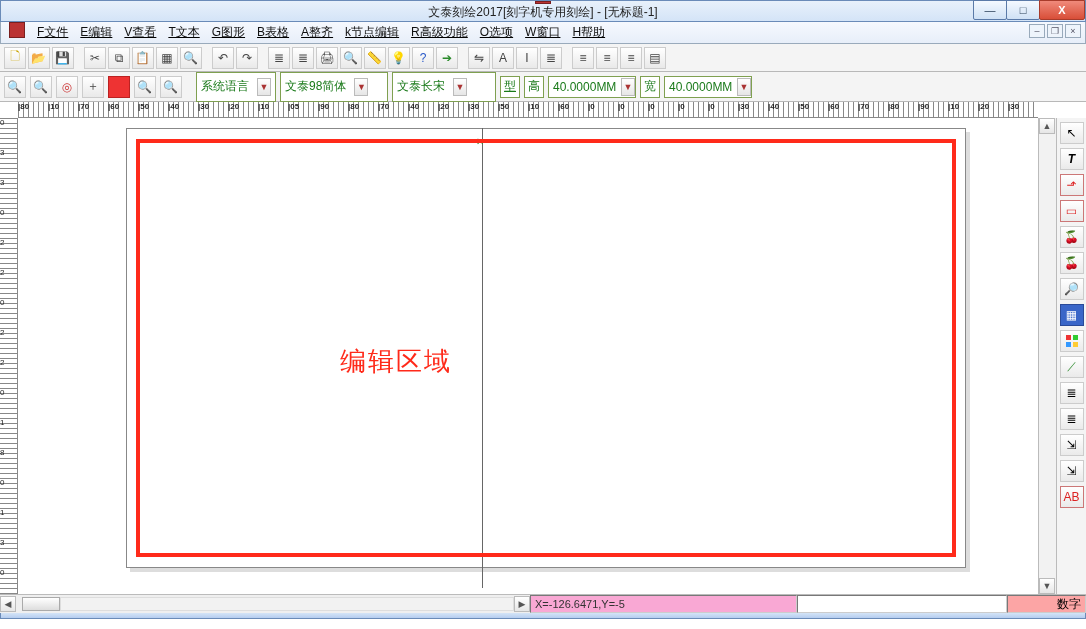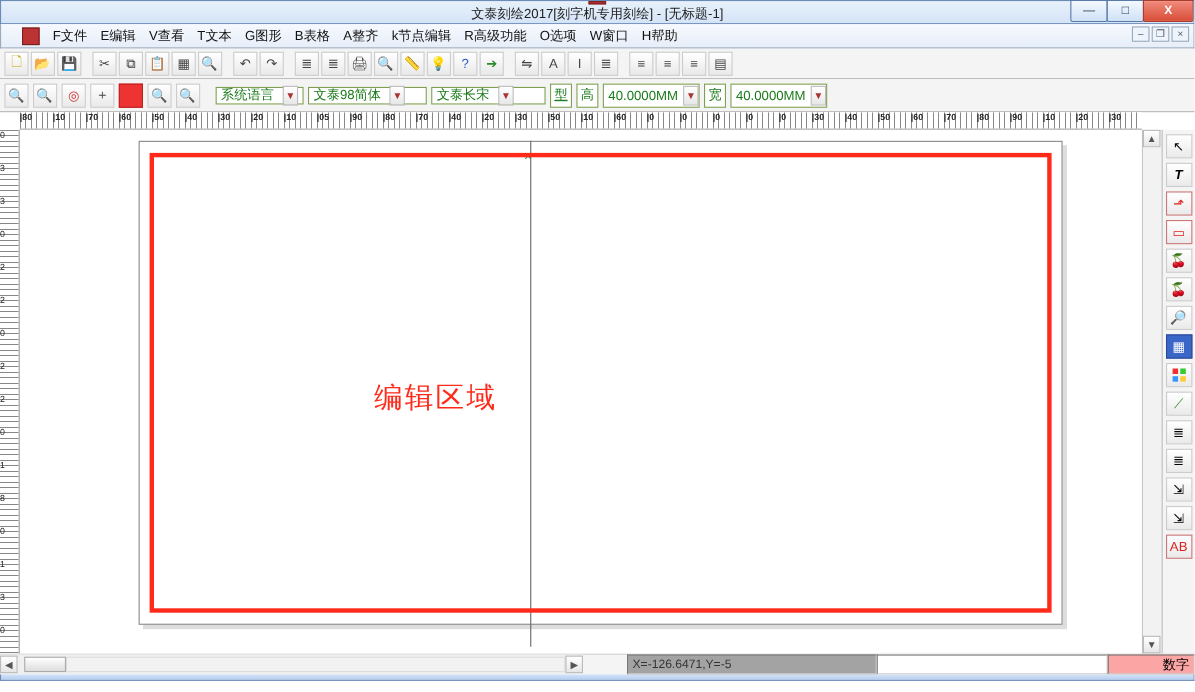--- a/index.html
+++ b/index.html
@@ -8,35 +8,35 @@
 
 .titlebar { height: 22px; background: linear-gradient(#e8f1fb,#d4e4f7); display: flex; align-items: center; border: 1px solid #6a8bb8; position: relative; flex-direction: column; }
 .titlebar .icon { width: 16px; height: 16px; margin: 0 4px; background:#b33; border:1px solid #7a1f1f; }
 .titlebar .title { color:#222; font-size:12px; }
 .win-btns { position:absolute; right:0; top:-1px; display:flex; }
 .win-btn { width:34px; height:20px; border:1px solid #5a7aa8; background:linear-gradient(#f4f9ff,#cfe1f5); display:flex; align-items:center; justify-content:center; font-size:11px; color:#2a4058; border-radius:0 0 2px 2px; margin-left:-1px;}
 .win-btn.close { background:linear-gradient(#f08a7b,#d84e38); color:#fff; width:46px; border-color:#a83b2b;}
 .win-btn.close span{font-weight:bold;}
 
 
-.menubar { height:22px; background:linear-gradient(#f6f9fe,#e7eef9); border:1px solid #9ab; border-top:none; display:flex; align-items:center; padding-left:19px; position:relative;}
+.menubar { height:22px; background:linear-gradient(#f6f9fe,#e7eef9); border:1px solid #9ab; border-top:none; display:flex; padding-left:8px; position:relative;text-decoration:underline;}
 .menubar .icon { width:16px; height:16px; margin-right:6px; background:#b33; border:1px solid #7a1f1f;}
 .menu-item { padding:2px 6px; color:#111; font-size:12px; cursor:default;}
 .mdi-btns { position:absolute; right:4px; top:2px; display:flex; gap:2px;}
 .mdi-btn { width:16px; height:14px; border:1px solid #9ab; background:#eef4fb; font-size:9px; display:flex; align-items:center; justify-content:center; color:#556;}
 
 
 .toolbar { height:28px; background:#f4f4f4; border-bottom:1px solid #b8b8b8; display:flex; align-items:center; padding:2px 4px; gap:2px;}
 .tb-btn { width:22px; height:22px; border:1px solid #ccc; background:linear-gradient(#fff,#e9e9e9); display:flex; align-items:center; justify-content:center; font-size:12px; color:#444;}
 .tb-btn.y{color:#c9a400;} .tb-btn.r{color:#c33;} .tb-btn.g{color:#2a8a2a;} .tb-btn.b{color:#2a5ac9;}
 .tb-sep{width:6px;}
 .tb-red-fill{background:#e33;border-color:#b22;}
 
 .toolbar2 { height:30px; background:#f4f4f4; border-bottom:1px solid #b8b8b8; display:flex; align-items:center; padding:2px 4px; gap:4px;}
-.combo { height:16px; border:1px solid #7fa050; background:#fff; display:flex; align-items:center; padding:0 4px; color:#1a7a1a; font-size:12px; position:relative;}
+.combo { height:30px; border:1px solid #7fa050; background:#fff; display:flex; align-items:center; padding:0 4px; color:#1a7a1a; font-size:12px; position:relative;}
 .combo .arrow{ margin-left:8px; width:14px; height:18px; border:1px solid #bbb; background:linear-gradient(#fff,#e6e6e6); display:flex; align-items:center; justify-content:center; color:#a33; font-size:9px;}
 .lbl-box{ width:20px; height:22px; border:1px solid #7fa050; display:flex; align-items:center; justify-content:center; color:#1a7a1a; background:#fff;}
 .num-box{ width:88px; height:22px; border:1px solid #7fa050; background:#fff; color:#1a7a1a; display:flex; align-items:center; padding-left:4px;}
 .num-box .arrow{margin-left:auto; width:14px; height:18px; border:1px solid #bbb; background:linear-gradient(#fff,#e6e6e6); display:flex; align-items:center; justify-content:center; color:#a33; font-size:9px;}
 
 
 .hruler { height:16px; background:#fff; border-bottom:1px solid #888; margin-left:18px; margin-right:48px; position:relative; overflow:hidden;}
 .hruler-inner{position:absolute; left:0; top:0; height:100%; width:100%; background:repeating-linear-gradient(90deg,#888 0,#888 1px,transparent 1px,transparent 5px); font-size:8px; color:#333;}
 .hruler-labels{position:absolute; top:0; left:0; width:100%; display:flex;}
 .hruler-labels span{font-size:8px; color:#222; width:30px; text-align:left;font-weight:bold;}
@@ -63,21 +63,21 @@
 .rt-btn{ width:24px; height:22px; border:1px solid #ccc; background:linear-gradient(#fff,#eaeaea); display:flex; align-items:center; justify-content:center; font-size:12px;}
 .rt-btn.red{color:#d22;border-color:#c77;}
 .rt-btn.green{color:#2a8a2a;}
 .rt-btn.blue{background:#3a66c8;border-color:#2a4a98;}
 .rt-btn svg{width:14px;height:14px;}
 
 .bottom { height:19px; display:flex; background:#f4f4f4; border-top:1px solid #bbb;}
 .hscroll{flex:0 0 530px; display:flex; align-items:center; background:#efefef;}
 .hscroll .thumb{width:38px; height:14px; border:1px solid #aaa; background:linear-gradient(#fff,#ddd); margin-left:6px;}
 .hscroll .track{flex:1; height:14px; background:#f2f2f2; border:1px solid #ddd;}
-.status{flex:1; display:flex; align-items:center; border:1px inset #ccc; padding-left:4px; font-size:11px; color:#333; background:#a3a3a3;margin-left:40px;}
+.status{flex:1; display:flex; align-items:center; border:1px inset #ccc; padding-left:4px; font-size:11px; color:#333; background:#f9a8d4;}
 .status-right{width:210px; border:1px inset #ccc; background:#fff;}
 .status-num{width:79px; border:1px inset #ccc; display:flex; align-items:center; justify-content:flex-end; padding-right:4px; background:#fca5a5;padding-left:44px;}
 
 
 .frame-bottom{height:6px; background:linear-gradient(#d4e4f7,#b5cdef); border:1px solid #6a8bb8; border-top:none;}
 </style>
 </head>
 <body>
 
 <div class="titlebar">

